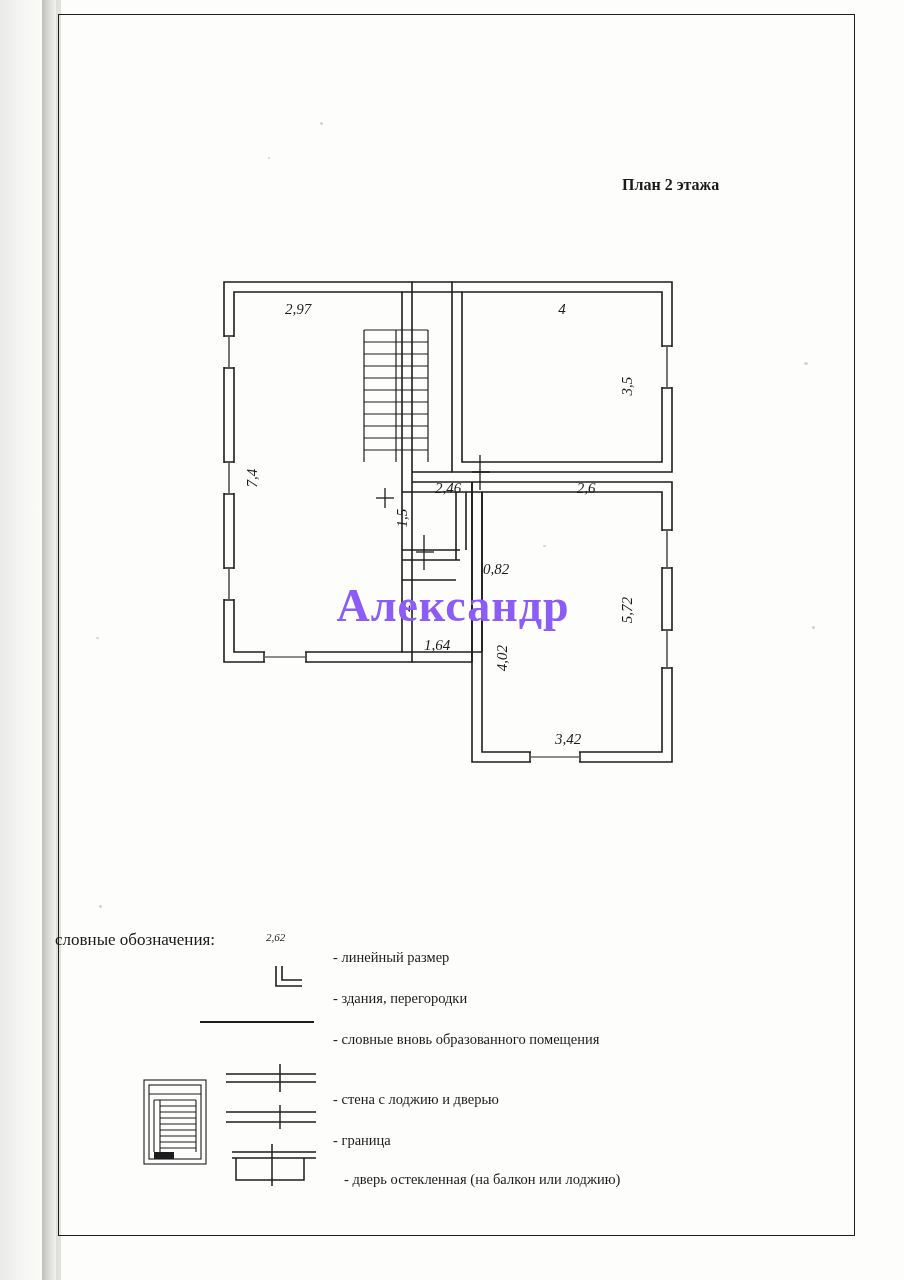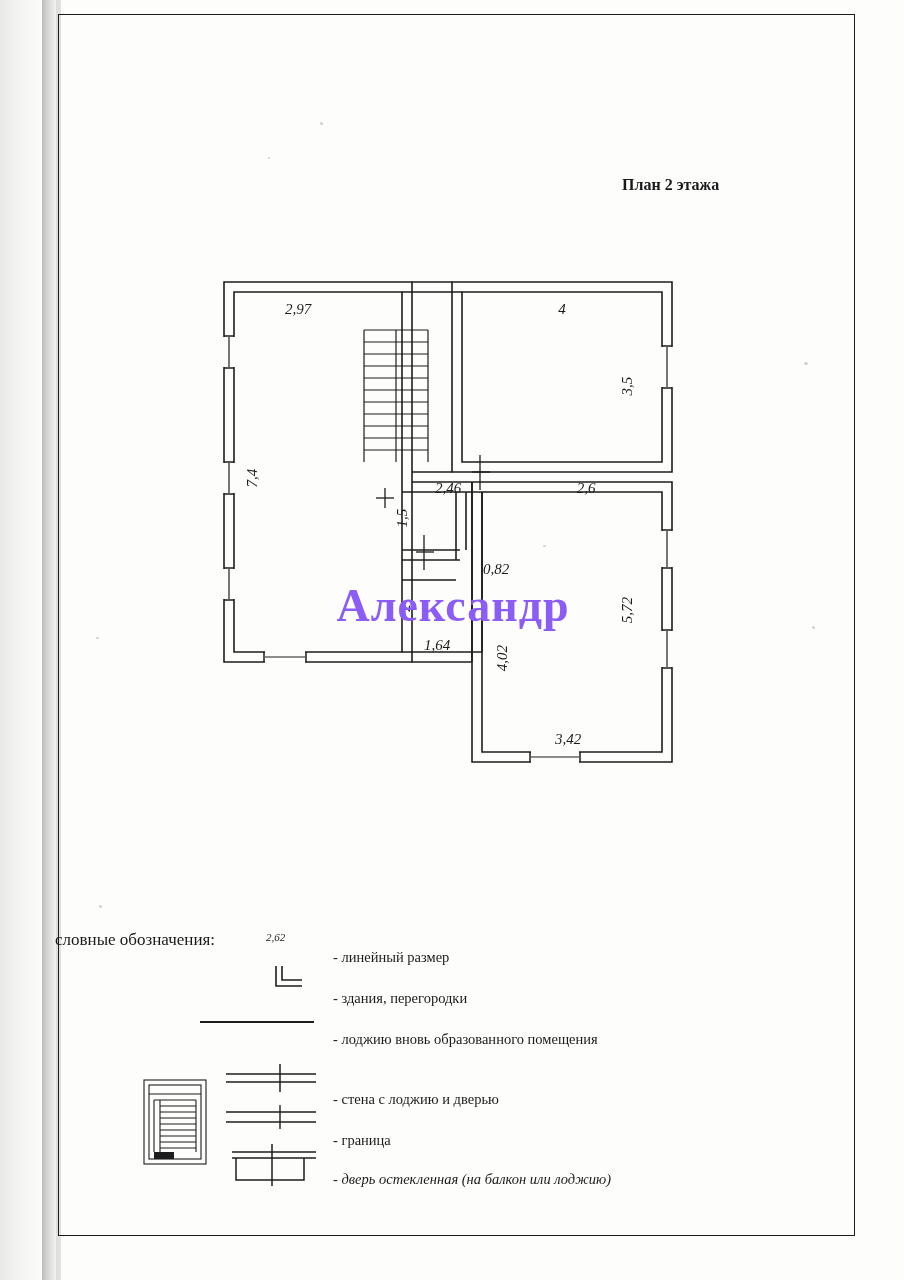--- a/index.html
+++ b/index.html
@@ -130,21 +130,21 @@
     left: 266px; top: 931px;
     font-size: 11px;
     font-style: italic;
     text-align: center;
   }
   .txt-1 { left: 333px; top: 930px; }
   .txt-2 { left: 333px; top: 971px; }
   .txt-3 { left: 333px; top: 1012px; }
   .txt-4 { left: 333px; top: 1072px; }
   .txt-5 { left: 333px; top: 1113px; }
-  .txt-6 { left: 333px; top: 1152px; font-style: italic; }
+  .txt-6 { left: 344px; top: 1152px; }
 
   
   .watermark {
     position: absolute;
     left: 268px; top: 582px;
     width: 370px;
     text-align: center;
     color: #8b5cf6;
     pointer-events: none;
     user-select: none;
@@ -331,21 +331,21 @@
   <div class="watermark">
     <div class="wm-top">Александр</div>
   </div>
 
 
   <div class="legend-title">словные обозначения:</div>
   <div class="lg-num">2,62</div>
 
   <div class="legend-item txt-1">- линейный размер</div>
   <div class="legend-item txt-2">- здания, перегородки</div>
-  <div class="legend-item txt-3">- лоджию вновь образованного помещения</div>
+  <div class="legend-item txt-3">- словные вновь образованного помещения</div>
   <div class="legend-item txt-4">- стена с лоджию и дверью</div>
   <div class="legend-item txt-5">- граница</div>
   <div class="legend-item txt-6">- дверь остекленная (на балкон или лоджию)</div>
 
   <svg class="legend-sample" style="left:268px;top:962px;" width="48" height="34">
     <g fill="none" stroke="#1d1d1d" stroke-width="1.6">
       <path d="M8 4 L8 24 L34 24"></path>
       <path d="M14 4 L14 18 L34 18"></path>
     </g>
   </svg>

